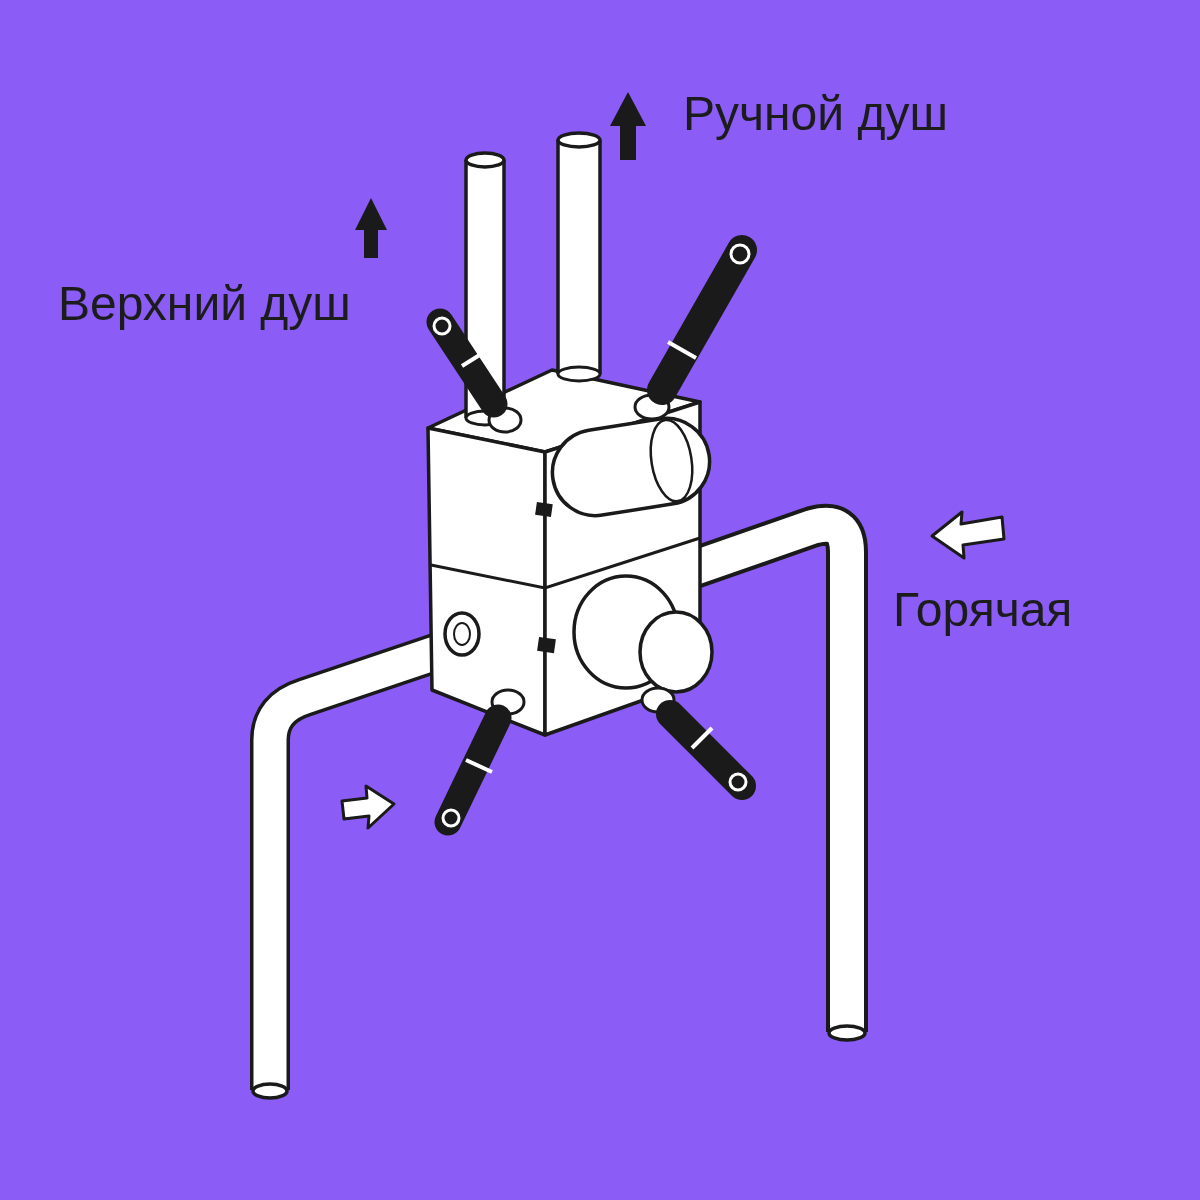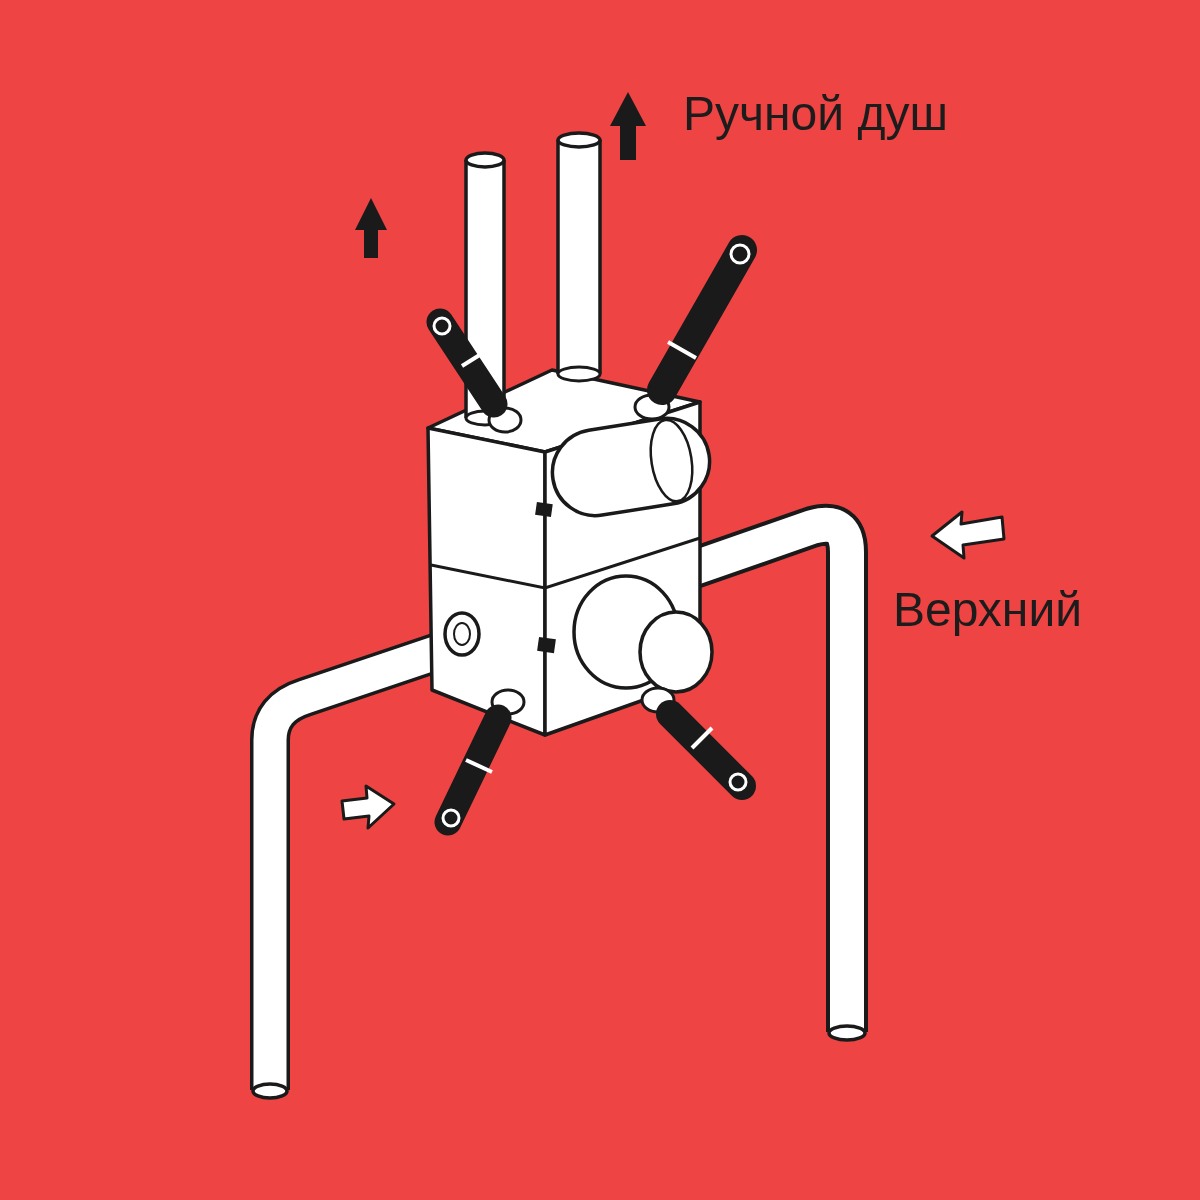--- a/index.html
+++ b/index.html
@@ -1,20 +1,20 @@
 <!DOCTYPE html>
 <html><head>
 <meta charset="utf-8">
 <style>
   html, body { margin: 0; padding: 0; background: #ffffff; }
   #canvas {
     position: relative;
     width: 1200px;
     height: 1200px;
-    background: #ef4444;
+    background: #8b5cf6;
     overflow: hidden;
     font-family: "Liberation Sans", sans-serif;
   }
   #drawing {
     position: absolute;
     left: 0; top: 0;
     width: 1200px; height: 1200px;
   }
   .label {
     position: absolute;
@@ -135,17 +135,18 @@
       <polygon points="932,536 962,512 961,524 1002,517 1004,539 963,545 964,558" fill="#ffffff" stroke="#1a1a1a" stroke-width="3" stroke-linejoin="round"></polygon>
     </g>
 
     <g>
       <polygon points="394,804 366,786 367,798 342,801 344,819 369,816 368,828" fill="#ffffff" stroke="#1a1a1a" stroke-width="3" stroke-linejoin="round"></polygon>
     </g>
   </svg>
 
   <div class="label label-hand">Ручной душ</div>
 
+  <div class="label label-overhead">Верхний душ</div>
 
-  <div class="label label-cold">Верхний</div>
+  <div class="label label-cold">Горячая</div>
 
 
 </div>
 
 </body></html>

